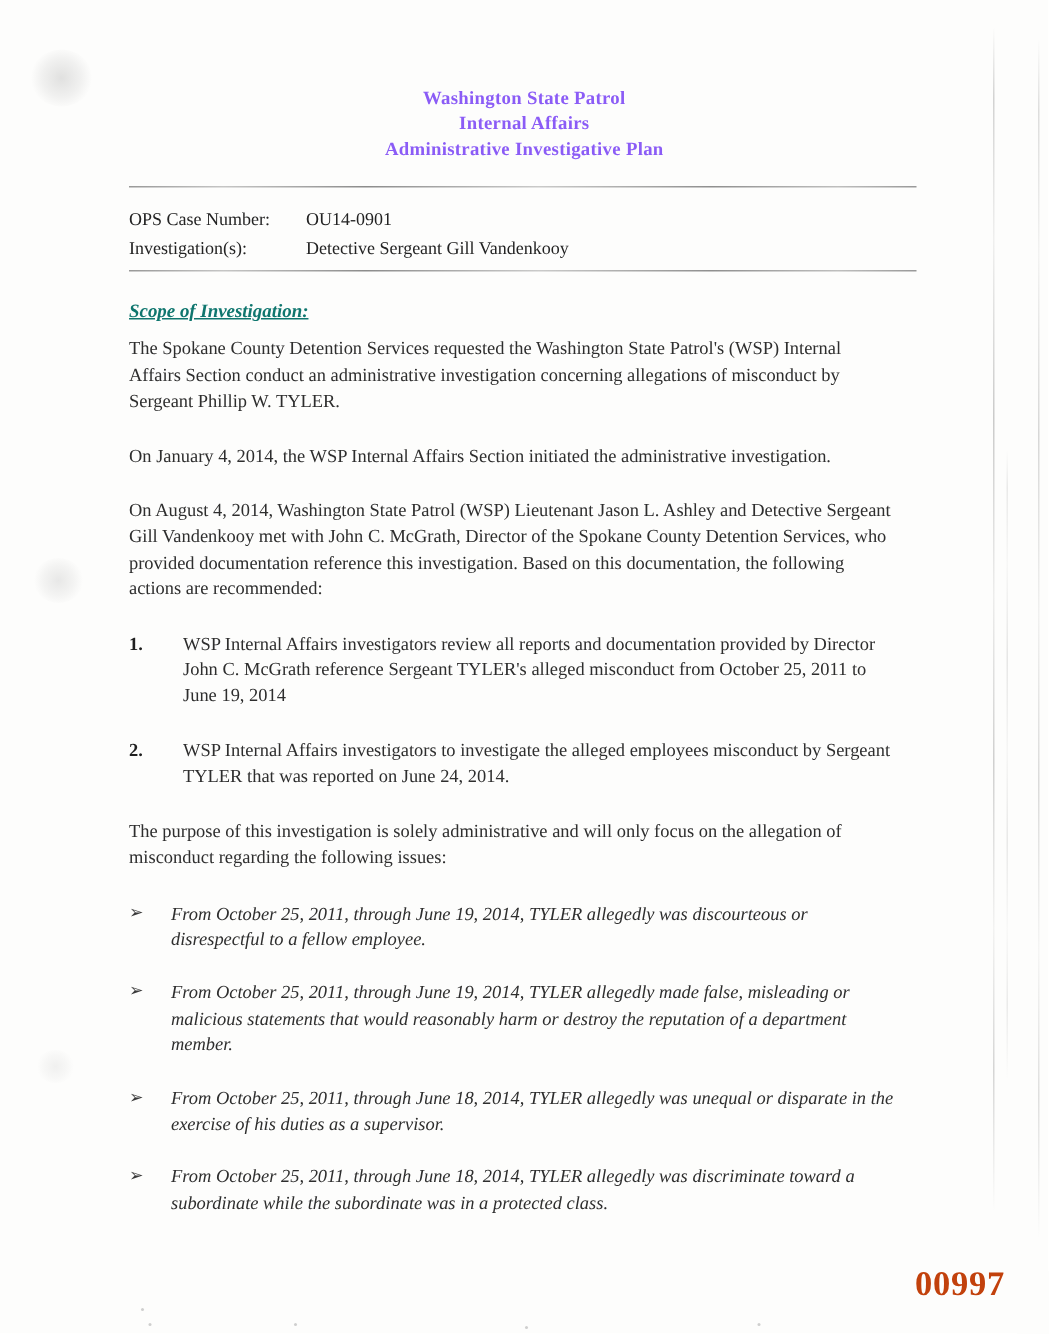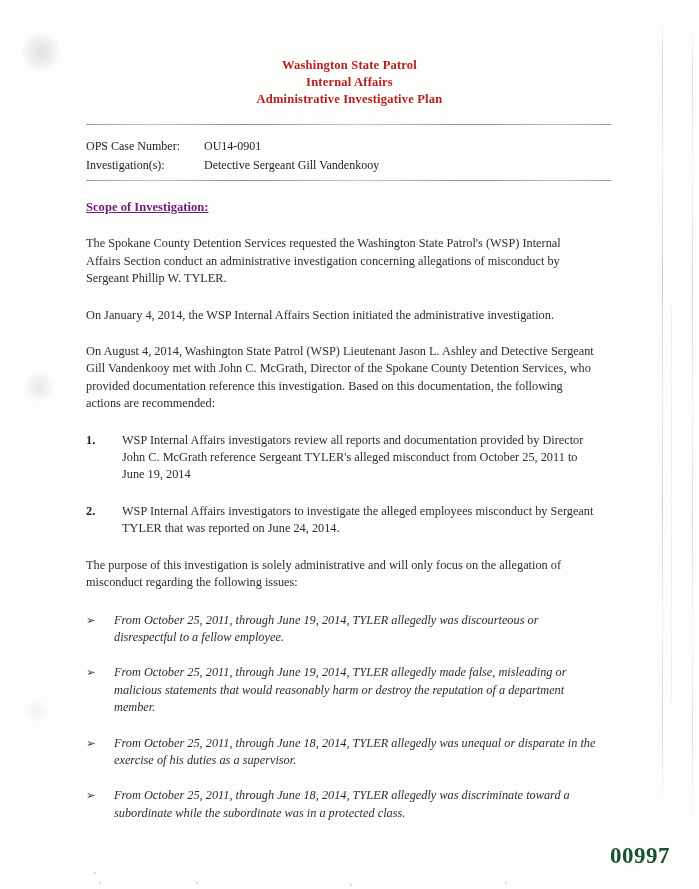--- a/index.html
+++ b/index.html
@@ -63,21 +63,21 @@
   .doc-header {
     position: absolute;
     top: 57px;
     left: 0;
     width: 699px;
     text-align: center;
     font-weight: bold;
     font-size: 12.5px;
     line-height: 17px;
     letter-spacing: .2px;
-    color: #b91c1c;
+    color: #8b5cf6;
   }
   .doc-header .line { display: block; }
 
   
   .rule {
     position: absolute;
     left: 86px;
     width: 525px;
     height: 1px;
     background: linear-gradient(to right,
@@ -114,22 +114,23 @@
     width: 512px;
     font-size: 12.3px;
     line-height: 17.4px;
     color: #2e2e2e;
     text-align: left;
   }
   .section-heading {
     font-weight: bold;
     text-decoration: underline;
     font-size: 12.6px;
-    color: #701a75;
-    margin: 0 0 19px 0;
+    color: #0f766e;
+    margin: 0 0 8px 0;
+    font-style: italic;
   }
   .para {
     margin: 0 2px 19px 0;
   }
   .para-tight { margin-bottom: 17px; }
 
   
   .num-item {
     display: flex;
     margin: 0 0 19px 0;
@@ -162,21 +163,21 @@
 
   
   .bates {
     position: absolute;
     right: 29px;
     bottom: 20px;
     font-family: "Liberation Serif", "DejaVu Serif", serif;
     font-weight: bold;
     font-size: 23px;
     letter-spacing: .5px;
-    color: #14532d;
+    color: #c2410c;
   }
 </style>
 </head>
 <body>
 
 <div class="page">
 
   <div class="scan-streak streak-a"></div>
   <div class="scan-streak streak-b"></div>
   <div class="scan-streak streak-c"></div>

